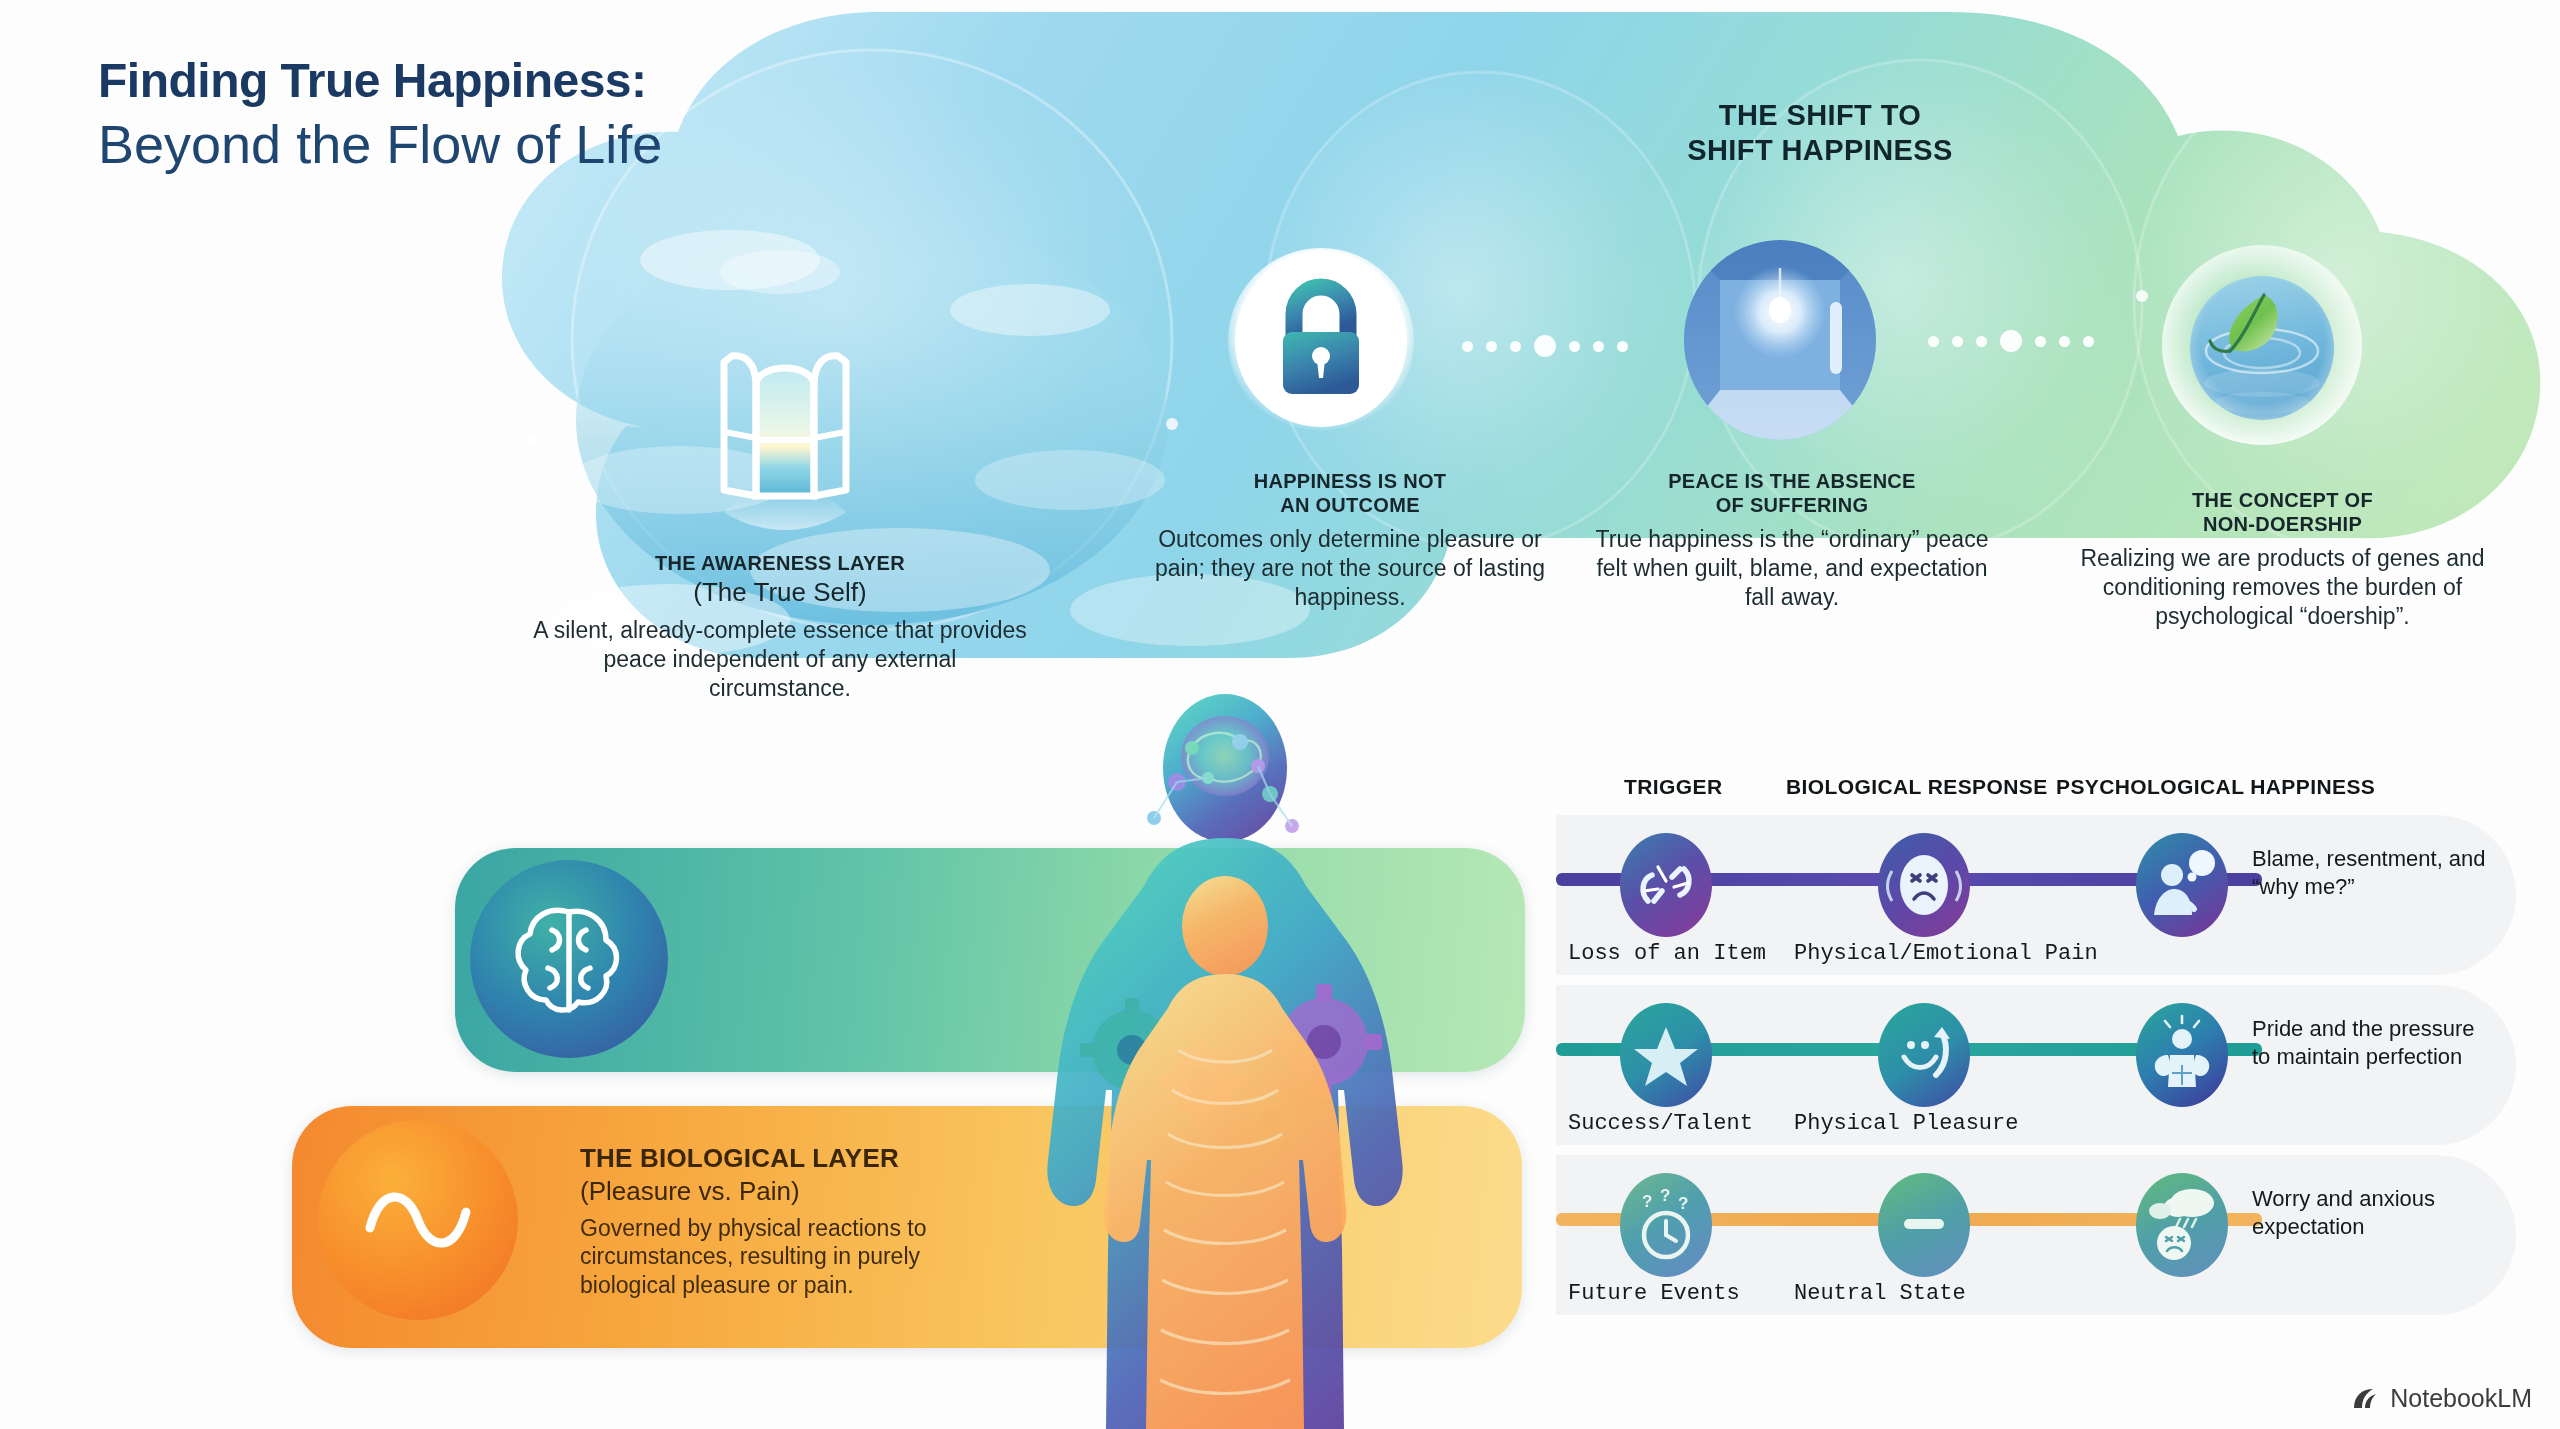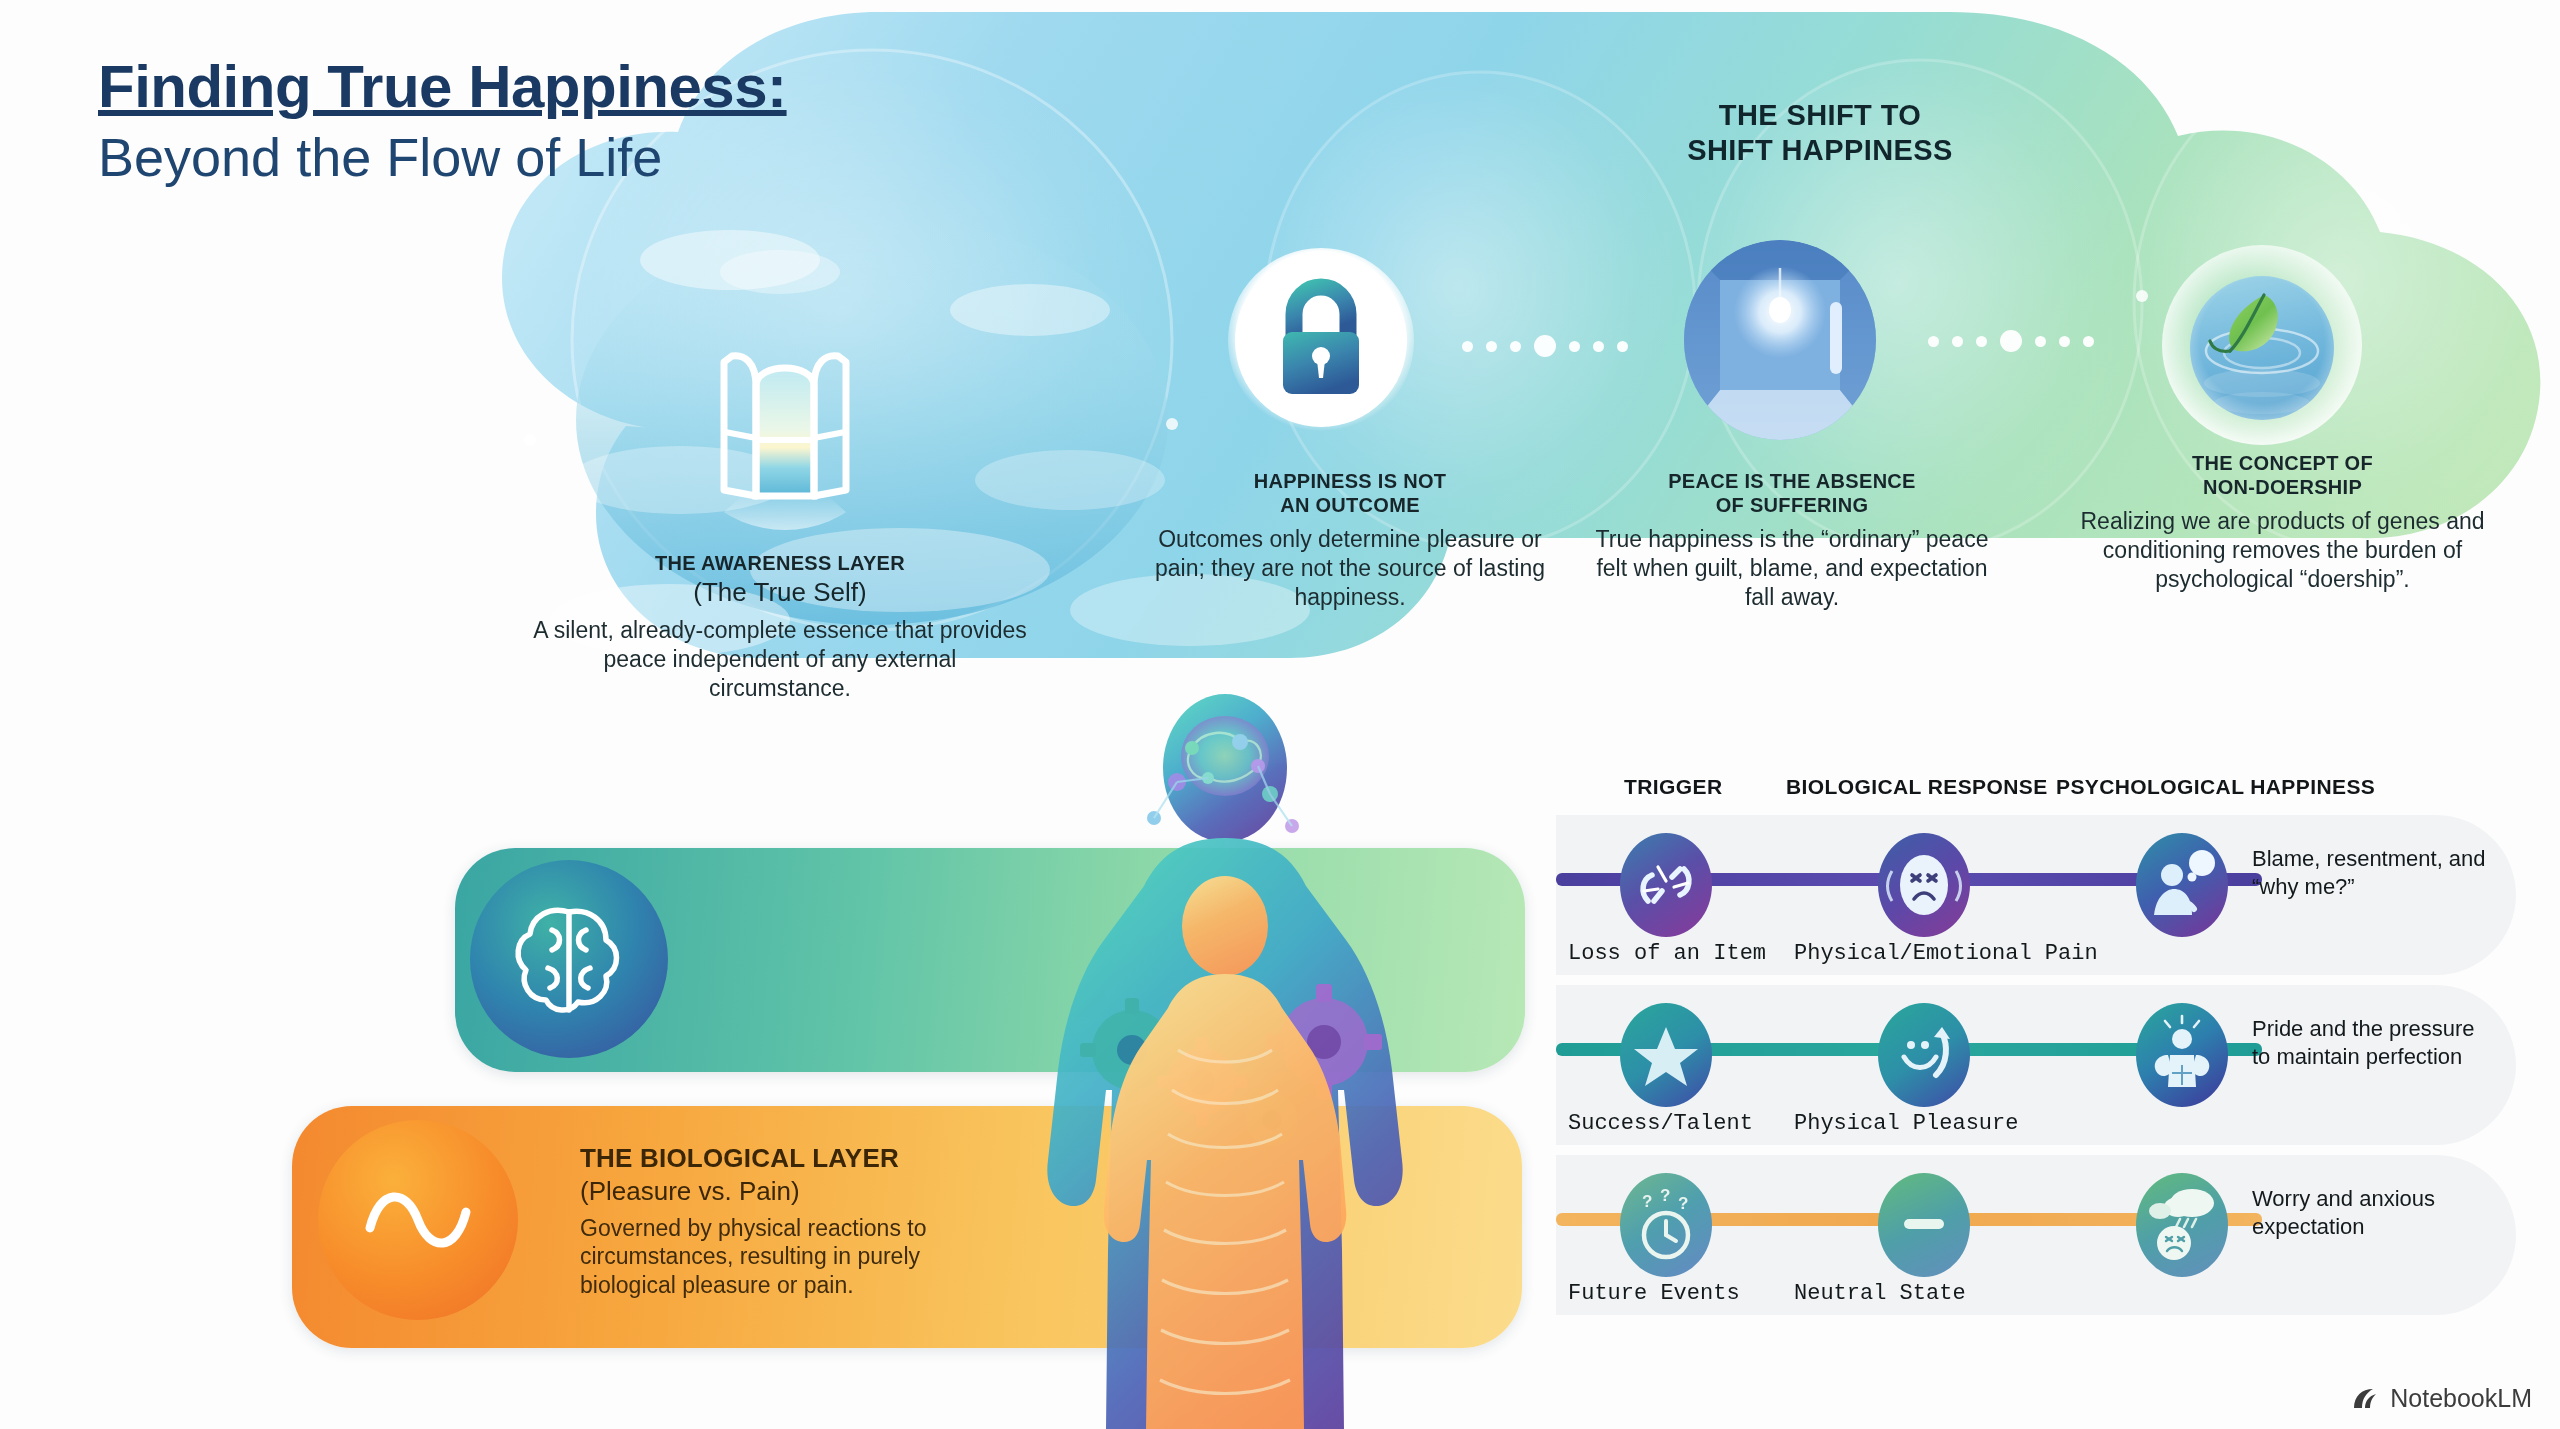--- a/index.html
+++ b/index.html
@@ -13,22 +13,22 @@
   #stage {
     position: relative;
     width: 2560px; height: 1429px;
     background: #fdfdfd;
     overflow: hidden;
   }
 
   
   #title-block { position: absolute; left: 98px; top: 55px; z-index: 40; }
   #main-title {
-    font-size: 60px; font-weight: bold; color: #1b3a63;
-    letter-spacing: -0.5px; line-height: 1.08; white-space: nowrap; text-decoration: underline;
+    font-size: 48px; font-weight: bold; color: #1b3a63;
+    letter-spacing: -0.5px; line-height: 1.08; white-space: nowrap;
   }
   #sub-title {
     font-size: 54px; font-weight: normal; color: #1f4571;
     line-height: 1.15; margin-top: 6px; white-space: nowrap;
   }
 
   
   #cloud-shape {
     position: absolute; left: 430px; top: 10px;
     width: 2118px; height: 780px; z-index: 5;
@@ -45,21 +45,21 @@
     font-size: 26px; font-weight: normal; color: #16262b;
     line-height: 1.2; margin-top: 1px;
   }
   .panel-body {
     font-size: 23px; color: #1d2c30; line-height: 1.26; margin-top: 8px;
   }
 
   #panel-awareness { left: 530px; top: 552px; width: 500px; }
   #panel-outcome  { left: 1145px; top: 470px; width: 410px; }
   #panel-peace    { left: 1582px; top: 470px; width: 420px; }
-  #panel-nondoer  { left: 2055px; top: 452px; width: 455px; }
+  #panel-nondoer  { left: 2055px; top: 489px; width: 455px; }
 
   
   #shift-heading {
     position: absolute; left: 1620px; top: 98px; width: 400px;
     text-align: center; z-index: 20;
     font-size: 29px; font-weight: bold; color: #11262c;
     line-height: 1.2; letter-spacing: 0.4px;
   }
 
   

